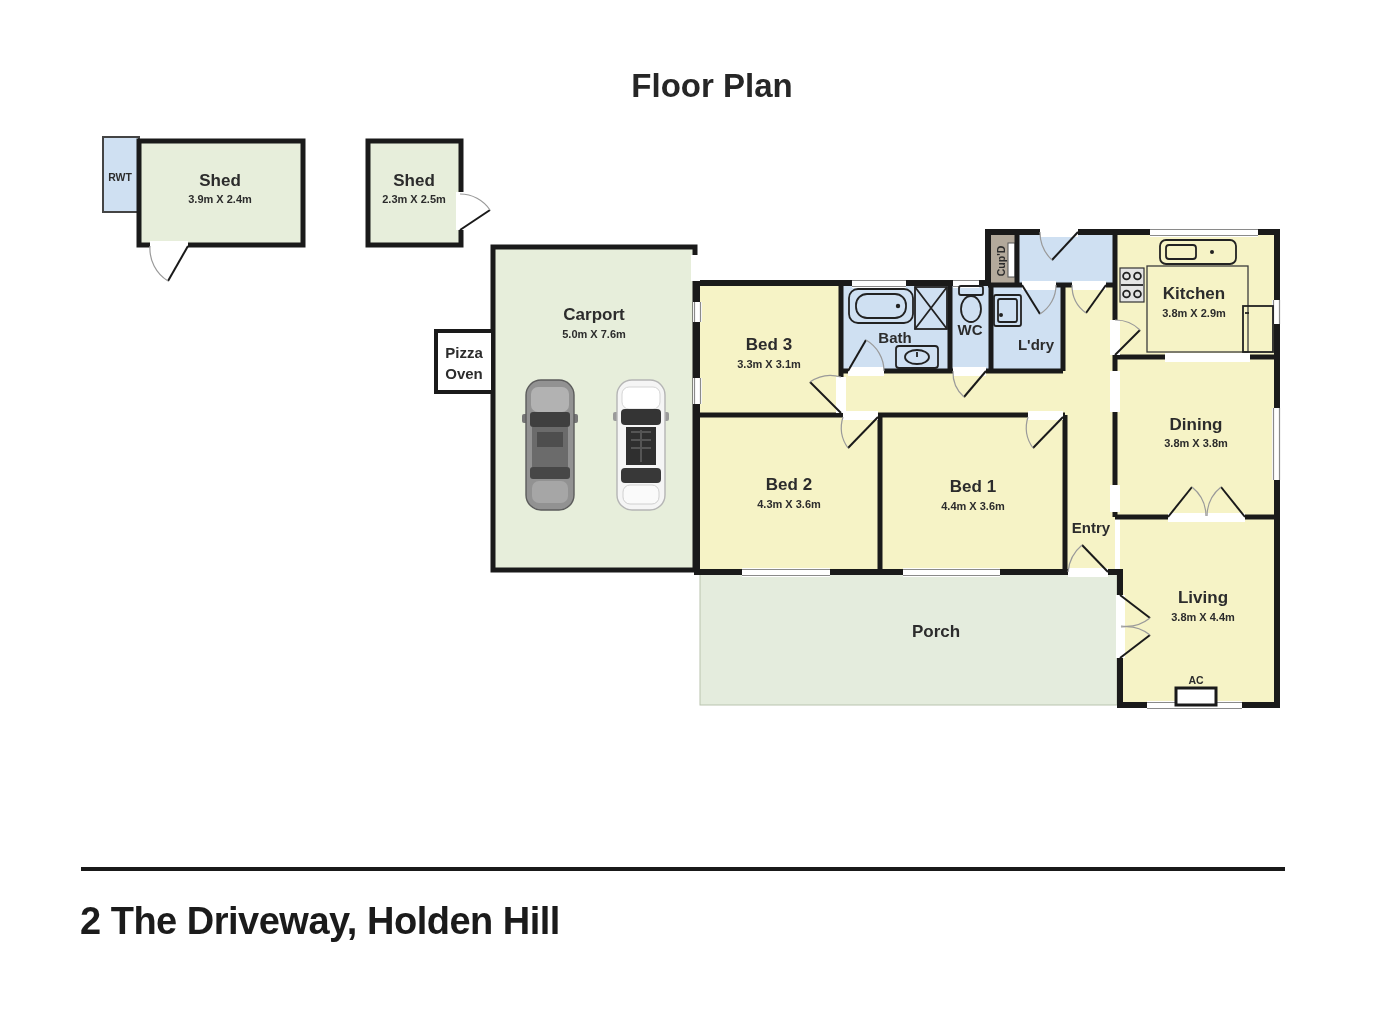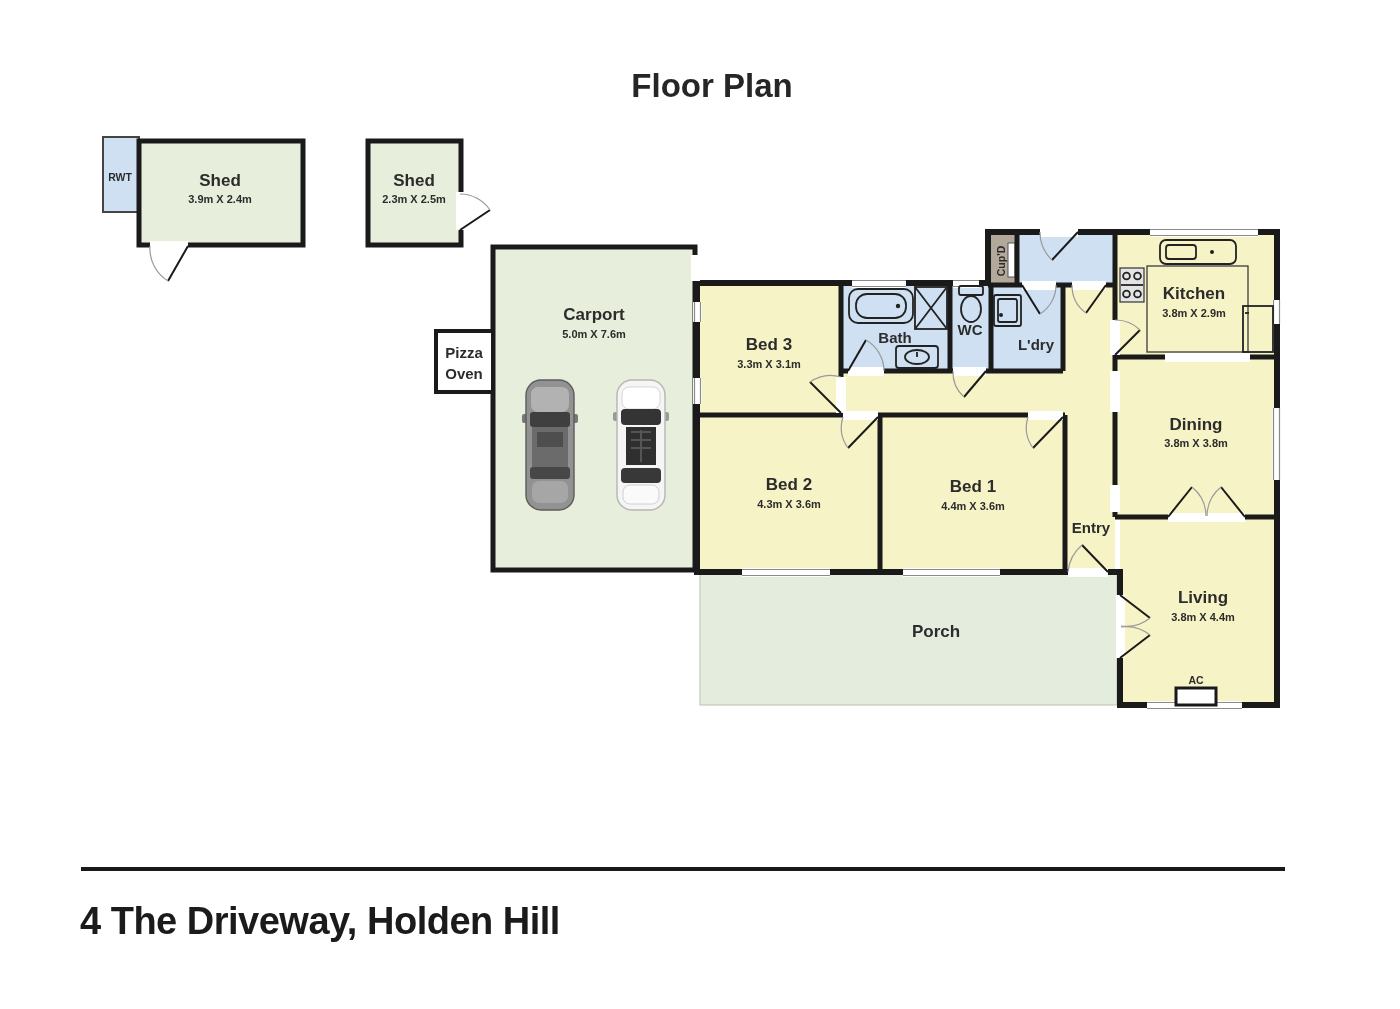--- a/index.html
+++ b/index.html
@@ -324,15 +324,15 @@
     <text x="1091" y="533" text-anchor="middle" class="room-label-sm">Entry</text>
     <text x="1203" y="603" text-anchor="middle" class="room-label">Living</text>
     <text x="1203" y="621" text-anchor="middle" class="room-dims">3.8m X 4.4m</text>
     <text x="936" y="637" text-anchor="middle" class="room-label">Porch</text>
     <text x="1196" y="684" text-anchor="middle" class="tiny-label">AC</text>
   </g>
 </svg>
 
   
   <div class="footer-rule"></div>
-  <div class="address">4 The Driveway, Holden Hill</div>
+  <div class="address">2 The Driveway, Holden Hill</div>
 
 </div>
 
 </body></html>

